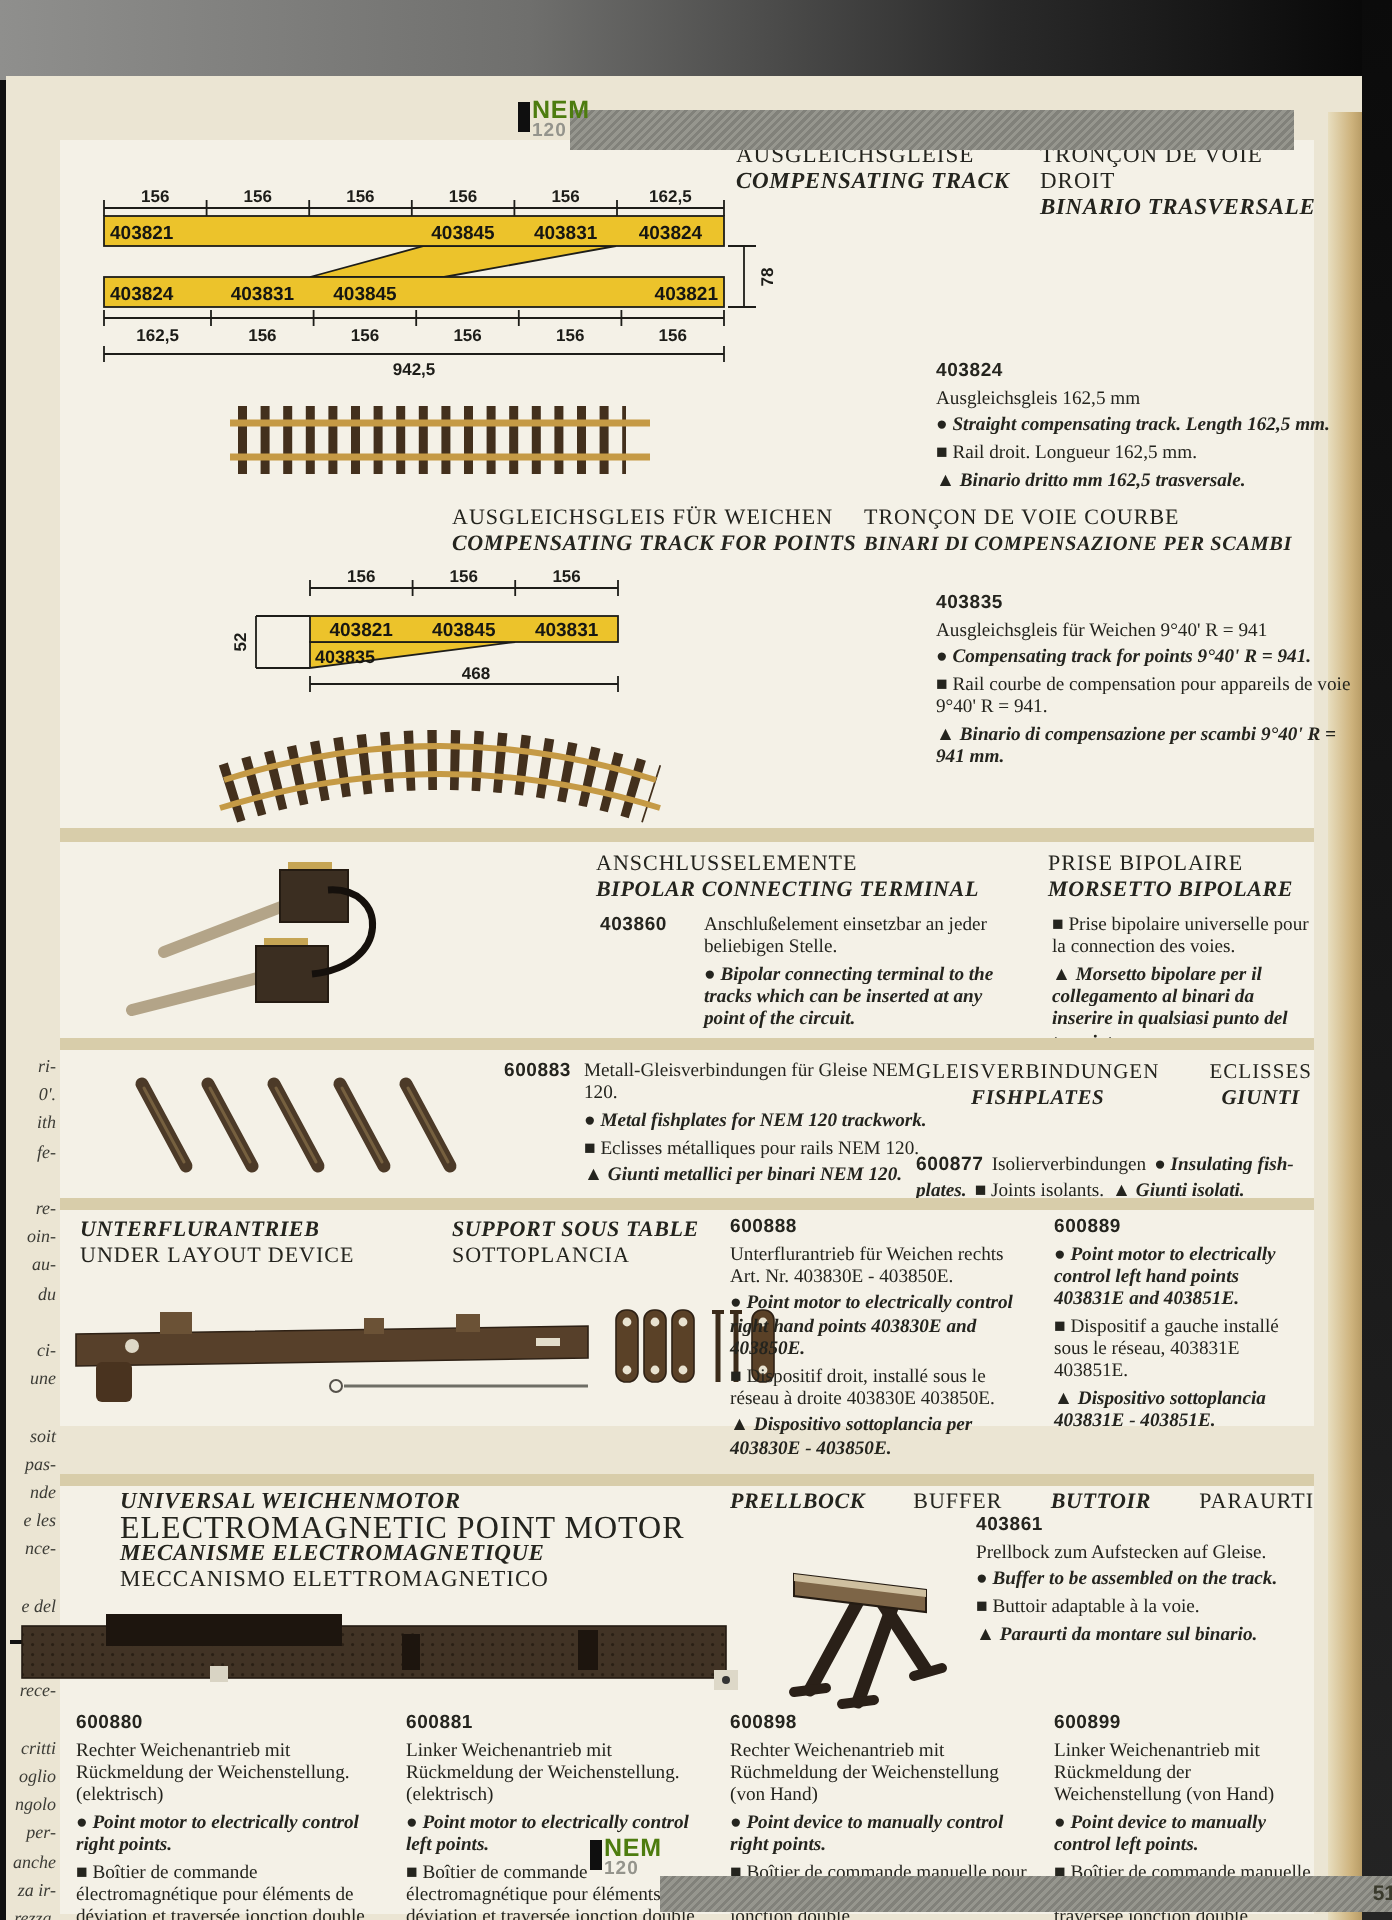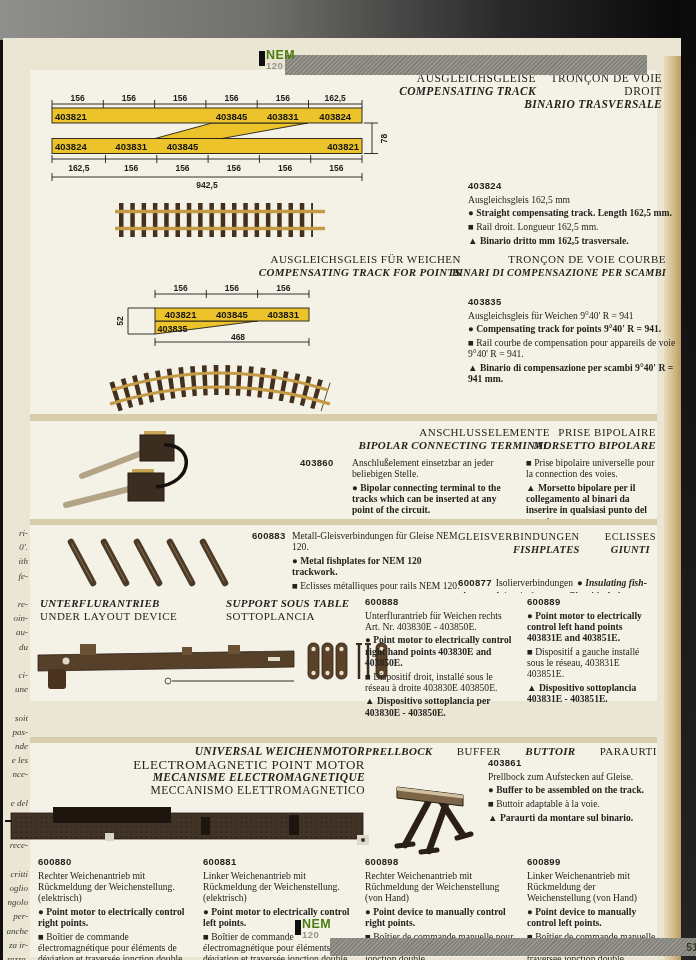--- a/index.html
+++ b/index.html
@@ -10,28 +10,28 @@
   .page{position:absolute;left:3px;top:38px;width:678px;height:922px;background:#ebe5d3}
   .page-fore-edge{position:absolute;top:18px;right:0;width:17px;height:904px;background:linear-gradient(90deg,#e8debf,#cdb27c 70%,#b89c66)}
   .spine-col{position:absolute;left:0;top:488px;width:25px;text-align:right;font-style:italic;font-size:9px;line-height:14.2px;color:#3c3c36;white-space:pre-line}
   .card{position:absolute;left:27px;width:627px;background:#f4f1e7}
   .gap-strip{position:absolute;left:27px;width:627px;background:#d8cdaa}
   .gray-bar{position:absolute;background:#8d8d85;background-image:repeating-linear-gradient(135deg,#96968e 0 1.5px,#81817a 1.5px 3px);z-index:4}
   .nem-logo{position:absolute;display:flex;z-index:5}
   .nem-flag{width:6px;height:15px;background:#0f0f0f;margin:2px 1px 0 0}
   .nem-t1{display:block;font:bold 12.5px "Liberation Sans",sans-serif;color:#4d7c0f;letter-spacing:.4px;line-height:12px}
   .nem-t2{display:block;font:bold 9.5px "Liberation Sans",sans-serif;color:#94948c;letter-spacing:.5px;line-height:9px}
-  .hblk{position:absolute;text-align:right;line-height:13px}
+  .hblk{position:absolute;text-align:left;line-height:13px}
   .h-rom{font-size:11px;letter-spacing:.5px}
   .h-ita{font-size:11px;font-style:italic;font-weight:bold;letter-spacing:.3px}
   .h-big .h-rom,.h-big .h-ita{font-size:11.5px}
   .prod{position:absolute;font-size:9.6px;line-height:11.2px;text-align:left}
   .prod>div{margin-bottom:2.5px}
   .pnum{font:bold 9.5px "Liberation Sans","DejaVu Sans",sans-serif;letter-spacing:.3px}
-  .p-en,.p-it{font-weight:bold}
+  .p-en,.p-it{font-style:italic;font-weight:bold}
   .inline-prod span{font-size:9.6px}
   .inline-prod .p-en,.inline-prod .p-it{font-style:italic;font-weight:bold}
   svg{position:absolute;overflow:visible}
   .dl{stroke:#1d1d19;stroke-width:.9;fill:none}
   .ybar{fill:#ecc32b;stroke:#1d1d19;stroke-width:.9}
   .dnum{font:bold 8.5px "Liberation Sans",sans-serif;fill:#1d1d19;text-anchor:middle}
   .blab{font:bold 9.5px "Liberation Sans",sans-serif;fill:#161612}
   .mid{text-anchor:middle}.endx{text-anchor:end}
   .s4grid{position:absolute;display:flex;justify-content:space-between;line-height:13px}
   .s7row{position:absolute;display:flex;justify-content:space-between;line-height:12px}
@@ -237,41 +237,41 @@
     <div class="prod" style="left:222px;top:5px">
       <div class="pnum">600883</div>
     </div>
     <div class="prod" style="left:262px;top:5px;width:172px">
       <div class="p-de">Metall-Gleisverbindungen für Gleise NEM 120.</div>
       <div class="p-en">● Metal fishplates for NEM 120 trackwork.</div>
       <div class="p-fr">■ Eclisses métalliques pour rails NEM 120.</div>
       <div class="p-it">▲ Giunti metallici per binari NEM 120.</div>
     </div>
     <div class="s4grid" style="left:428px;top:5px;width:198px">
-      <div style="text-align:right">
+      <div style="text-align:center">
         <div class="h-rom" style="font-size:10.5px">GLEISVERBINDUNGEN</div>
         <div class="h-ita" style="font-size:10.5px">FISHPLATES</div>
       </div>
       <div style="text-align:center">
         <div class="h-rom" style="font-size:10.5px">ECLISSES</div>
         <div class="h-ita" style="font-size:10.5px">GIUNTI</div>
       </div>
     </div>
     <div class="inline-prod" style="position:absolute;left:428px;top:50px;width:200px;line-height:11.2px">
       <span class="pnum">600877</span>
       <span class="p-de">Isolierverbindungen</span>
       <span class="p-en">● Insulating fish-plates.</span>
       <span class="p-fr">■ Joints isolants.</span>
       <span class="p-it">▲ Giunti isolati.</span>
     </div>
   </div>
 
   <div class="gap-strip" style="top:561px;height:6px"></div>
 
-  <div class="card" style="top:555px;height:108px">
+  <div class="card" style="top:567px;height:108px">
     <div class="hblk" style="left:10px;top:4px;width:185px;text-align:left">
       <div class="h-ita">UNTERFLURANTRIEB</div>
       <div class="h-rom">UNDER LAYOUT DEVICE</div>
     </div>
     <div class="hblk" style="left:196px;top:4px;width:165px;text-align:left">
       <div class="h-ita">SUPPORT SOUS TABLE</div>
       <div class="h-rom">SOTTOPLANCIA</div>
     </div>
     <svg style="left:2px;top:38px" width="358" height="64" viewBox="0 0 358 64">
       <polygon points="6,24 262,20 262,36 6,40" fill="#57402a" stroke="#2e2115" stroke-width="0.8"></polygon>
@@ -321,21 +321,21 @@
       <div class="p-fr">■ Dispositif a gauche installé sous le réseau, 403831E 403851E.</div>
       <div class="p-it">▲ Dispositivo sottoplancia 403831E - 403851E.</div>
     </div>
   </div>
 
   <div class="gap-strip" style="top:699px;height:6px"></div>
 
   <div class="card" style="top:705px;height:214px">
     <div class="hblk" style="left:30px;top:2px;width:305px">
       <div class="h-ita" style="font-size:11.5px">UNIVERSAL WEICHENMOTOR</div>
-      <div class="h-rom" style="font-size:13px">ELECTROMAGNETIC POINT MOTOR</div>
+      <div class="h-rom" style="font-size:16px">ELECTROMAGNETIC POINT MOTOR</div>
       <div class="h-ita" style="font-size:11.5px">MECANISME ELECTROMAGNETIQUE</div>
       <div class="h-rom" style="font-size:11.5px">MECCANISMO ELETTROMAGNETICO</div>
     </div>
     <svg style="left:-25px;top:58px" width="368" height="52" viewBox="0 0 368 52">
       <defs>
         <pattern id="mpat" width="5" height="5" patternUnits="userSpaceOnUse">
           <rect width="5" height="5" fill="#41332- " style="fill:#41332'"></rect>
           <rect width="5" height="5" fill="#413325"></rect>
           <circle cx="1.3" cy="1.3" r="0.8" fill="#2a2015"></circle>
         </pattern>

